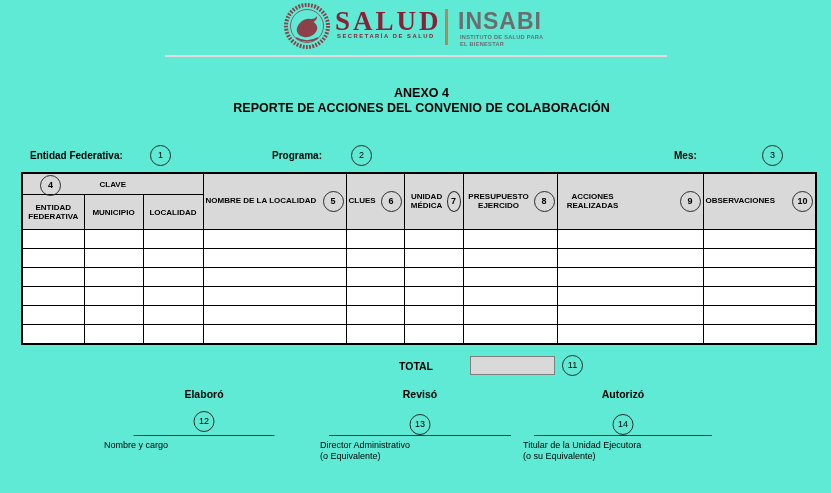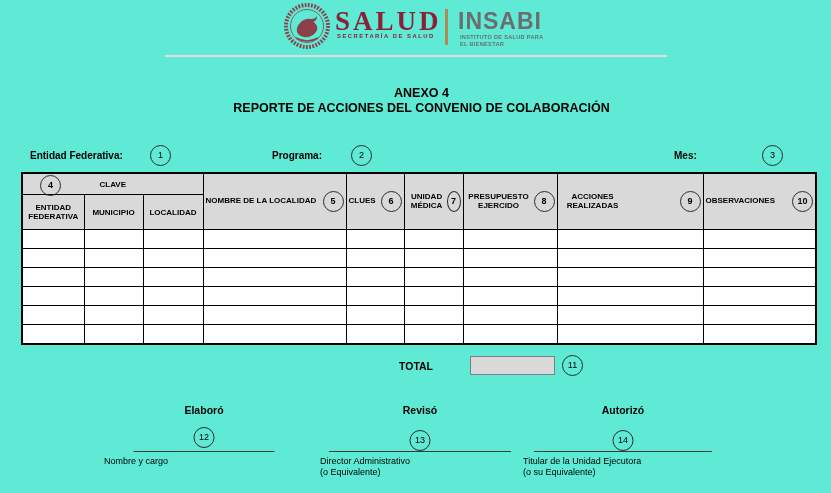--- a/index.html
+++ b/index.html
@@ -55,21 +55,21 @@
   th.span-col .col-label { display:block; line-height:9.5px; }
   .w-narrow { max-width:66px; }
 
   
   #total-label { position:absolute; left:399px; top:360px; font-size:10.5px; font-weight:bold; }
   #total-box   { position:absolute; left:470px; top:356px; width:85px; height:19px;
                  background:#d9d9d9; border:1px solid #7f7f7f; font-size:9px; text-align:center; }
   #circ-11 { left:562px; top:355px; }
 
   
-  .sig-col { position:absolute; top:404px; width:200px; height:85px; }
+  .sig-col { position:absolute; top:388px; width:200px; height:85px; }
   #sig-1 { left:104px; } #sig-2 { left:320px; } #sig-3 { left:523px; }
   .sig-title { position:absolute; top:0; width:100%; text-align:center;
                font-size:10.5px; font-weight:bold; }
   .sig-circle { position:absolute; left:50%; transform:translateX(-50%);text-align:center; }
   #sig-1 .sig-circle { top:23px; }
   #sig-2 .sig-circle, #sig-3 .sig-circle { top:26px; }
   .sig-line { position:absolute; top:47px; left:50%; transform:translateX(-50%);
               height:1.2px; background:#3a3a3a; }
   #sig-1 .sig-line { width:141px; }
   #sig-2 .sig-line { width:182px; }

